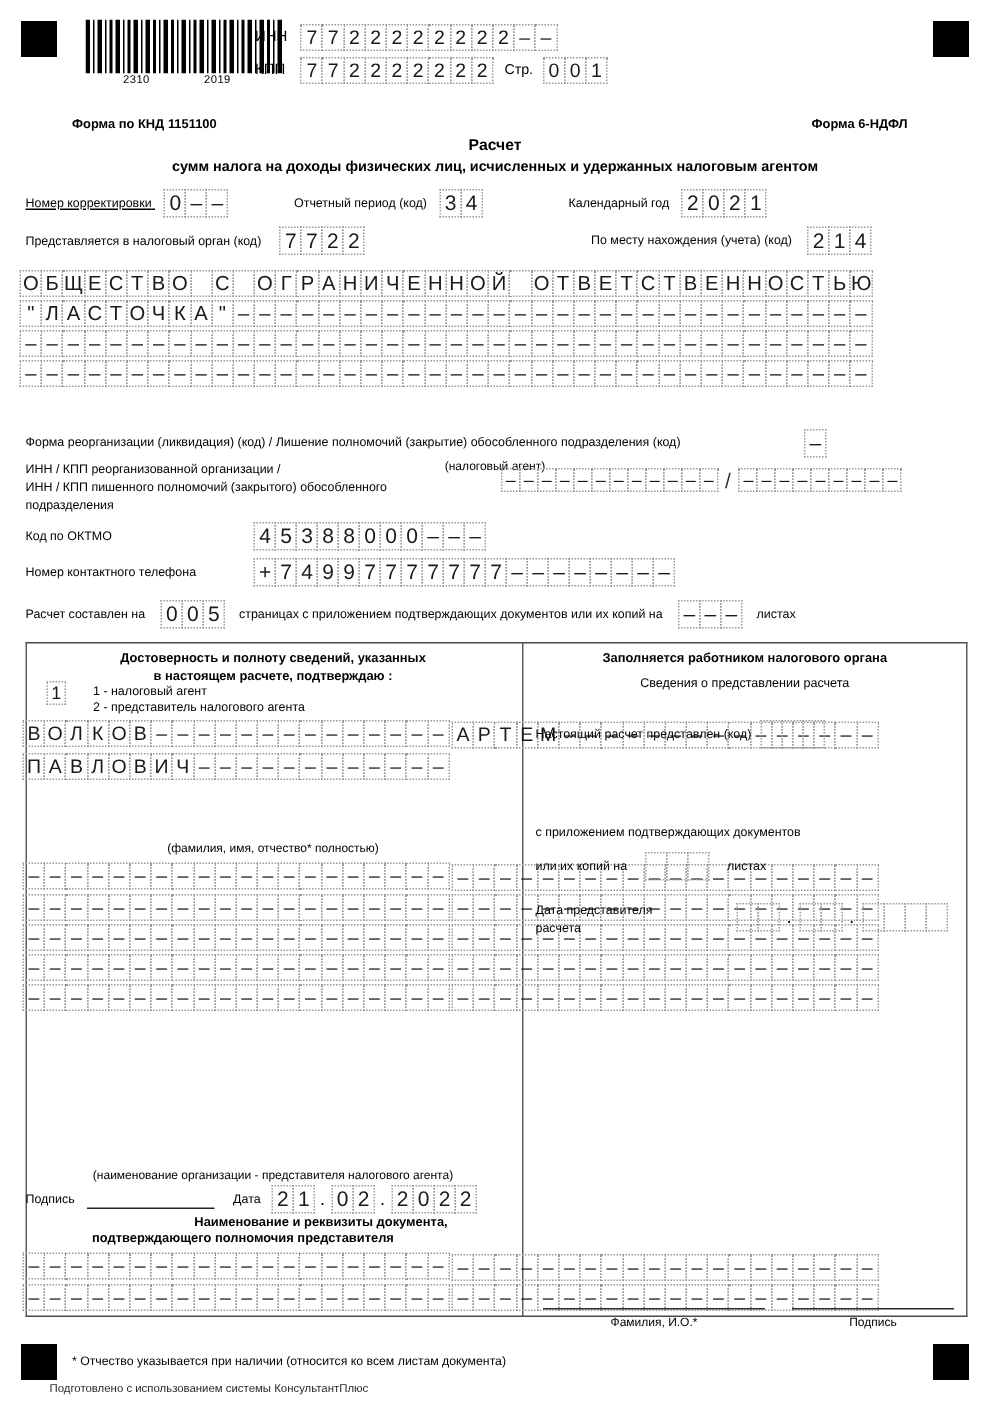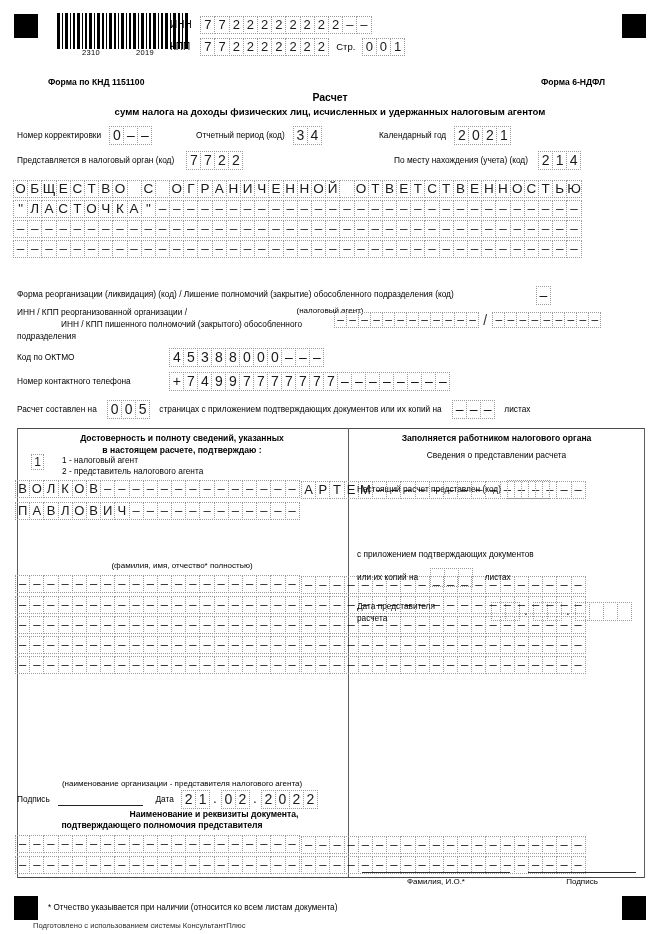--- a/index.html
+++ b/index.html
@@ -204,21 +204,21 @@
         <span class="cell">0</span>
         <span class="cell">1</span>
       </span>
   </div>
 
   <div class="row lbl-b" style="left:48px;top:78px;">Форма по КНД 1151100</div>
   <div class="row lbl-b" style="left:541px;top:78px;">Форма 6-НДФЛ</div>
   <div class="row" style="left:0;top:91px;width:660px;text-align:center;font-size:10.5px;font-weight:bold;">Расчет</div>
   <div class="row" style="left:0;top:106px;width:660px;text-align:center;font-size:9.6px;font-weight:bold;">сумм налога на доходы физических лиц, исчисленных и удержанных налоговым агентом</div>
 
-  <div class="row" style="left:17px;top:126px;">
+  <div class="row" style="left:17px;top:126px;text-decoration:underline;">
     <span class="lbl" style="vertical-align:middle;">Номер корректировки</span>
     <span class="cells big" style="margin-left:6px;">
         <span class="cell">0</span>
         <span class="cell dash">–</span>
         <span class="cell dash">–</span>
       </span>
   </div>
   <div class="row" style="left:196px;top:126px;">
     <span class="lbl" style="vertical-align:middle;">Отчетный период (код)</span>
     <span class="cells big" style="margin-left:6px;">
@@ -427,21 +427,21 @@
   <div class="row" style="left:0;top:272px;width:660px;text-align:center;font-size:8px;margin-top:34px;">(налоговый агент)</div>
 
   <div class="row lbl" style="left:17px;top:290px;">Форма реорганизации (ликвидация) (код) / Лишение полномочий (закрытие) обособленного подразделения (код)</div>
   <div class="row" style="left:536px;top:286px;">
     <span class="cells big">
         <span class="cell dash">–</span>
       </span>
   </div>
 
   <div class="row lbl" style="left:17px;top:308px;">ИНН / КПП реорганизованной организации /</div>
-  <div class="row lbl" style="left:17px;top:320px;margin-left:44px;">ИНН / КПП пишенного полномочий (закрытого) обособленного</div>
+  <div class="row lbl" style="left:17px;top:320px;">ИНН / КПП пишенного полномочий (закрытого) обособленного</div>
   <div class="row lbl" style="left:17px;top:332px;">подразделения</div>
   <div class="row" style="left:334px;top:312px;">
     <span class="cells">
         <span class="cell dash">–</span>
         <span class="cell dash">–</span>
         <span class="cell dash">–</span>
         <span class="cell dash">–</span>
         <span class="cell dash">–</span>
         <span class="cell dash">–</span>
         <span class="cell dash">–</span>

